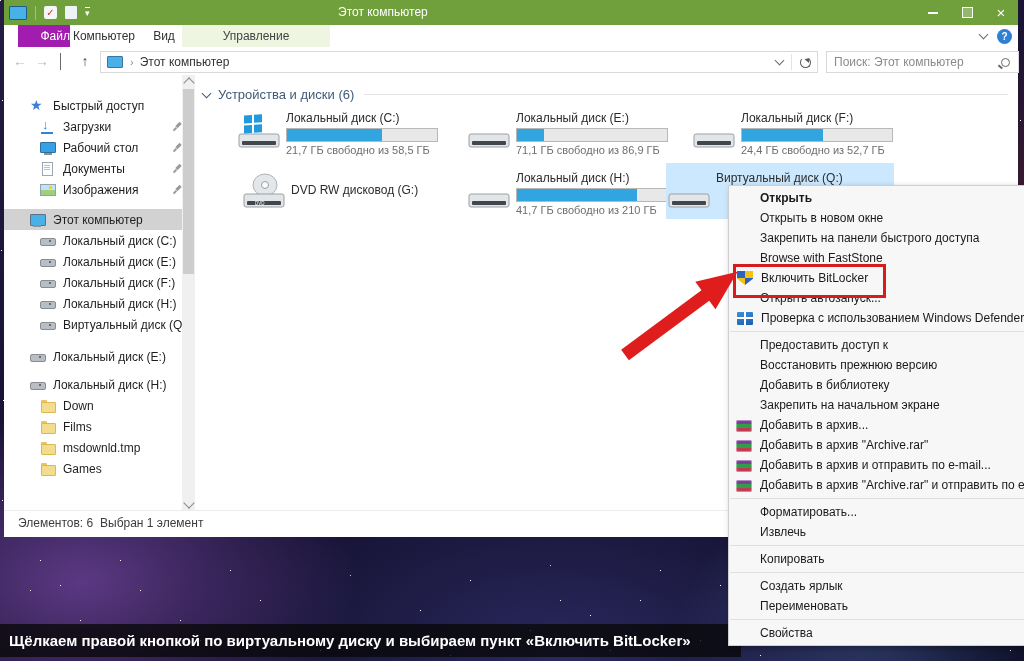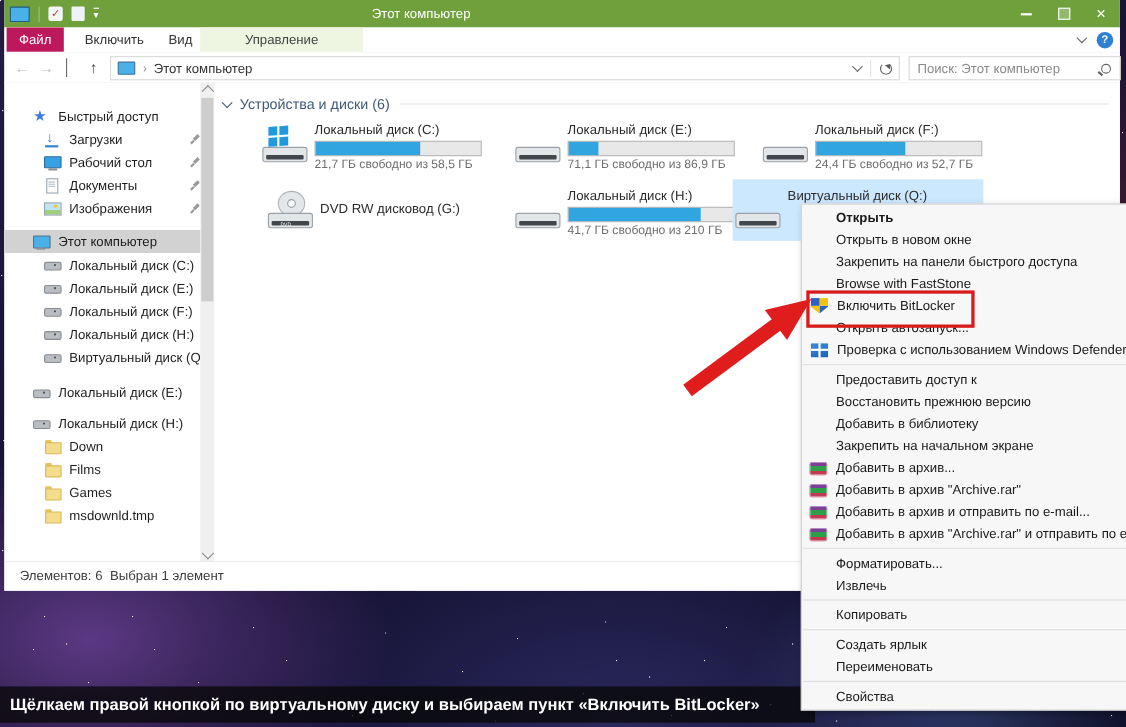--- a/index.html
+++ b/index.html
@@ -42,21 +42,21 @@
   .win-controls{position:absolute;right:0;top:0;height:25px;display:flex;}
   .wc{width:34px;height:25px;display:flex;align-items:center;justify-content:center;color:#fff;}
   .wc-min-glyph{width:10px;height:2px;background:#fff;}
   .wc-max-glyph{width:9px;height:9px;border:1px solid #fff;background:rgba(255,255,255,.25);}
   .wc-close-glyph{font-size:15px;line-height:15px;}
 
   
   .ribbon{position:absolute;left:0;top:25px;right:0;height:23px;background:#fff;border-bottom:1px solid #d9d9d9;}
   .ribbon-green{position:absolute;left:178px;top:0;width:148px;height:22px;background:#eef6e2;}
   .rtab{position:absolute;top:0;height:22px;line-height:22px;font-size:12px;color:#333;text-align:center;}
-  .rtab-file{left:2px;width:52px;background:#be185d;color:#fff;}
+  .rtab-file{left:14px;width:52px;background:#a21caf;color:#fff;text-align:right;}
   .rtab-computer{left:62px;width:76px;}
   .rtab-view{left:140px;width:40px;}
   .rtab-manage{left:178px;width:148px;color:#444;}
   .ribbon-right{position:absolute;right:6px;top:0;height:22px;display:flex;align-items:center;gap:10px;}
   .chev{width:6px;height:6px;border-right:1px solid #6a6a6a;border-bottom:1px solid #6a6a6a;transform:rotate(45deg);margin-top:-3px;}
   .help-circle{width:15px;height:15px;border-radius:50%;background:#2f7fd3;color:#fff;font-size:10px;font-weight:bold;text-align:center;line-height:15px;}
 
   
   .addrbar{position:absolute;left:0;top:48px;right:0;height:27px;background:#fff;border-bottom:1px solid #e3e3e3;}
   .nav-glyph{position:absolute;top:0;height:27px;line-height:27px;font-size:14px;text-align:center;}
@@ -200,21 +200,21 @@
         </div>
       <div class="wc">
           <span class="wc-close-glyph">×</span>
         </div>
     </div>
   </div>
 
   <div class="ribbon">
     <div class="ribbon-green"></div>
     <div class="rtab rtab-file">Файл</div>
-    <div class="rtab rtab-computer">Включить</div>
+    <div class="rtab rtab-computer">Компьютер</div>
     <div class="rtab rtab-view">Вид</div>
     <div class="rtab rtab-manage">Управление</div>
     <div class="ribbon-right">
       <span class="chev"></span>
       <span class="help-circle">?</span>
     </div>
   </div>
 
   <div class="addrbar">
     <div class="nav-glyph ng-back">←</div>
@@ -323,29 +323,29 @@
         <span class="sb-label">Down</span>
 
       </div>
 
       <div class="sbi i15 sub">
         <span class="sb-ic ic-folder"></span>
         <span class="sb-label">Films</span>
 
       </div>
 
+      <div class="sbi i17 sub">
+        <span class="sb-ic ic-folder"></span>
+        <span class="sb-label">msdownld.tmp</span>
+
+      </div>
+
       <div class="sbi i16 sub">
         <span class="sb-ic ic-folder"></span>
         <span class="sb-label">Games</span>
-
-      </div>
-
-      <div class="sbi i17 sub">
-        <span class="sb-ic ic-folder"></span>
-        <span class="sb-label">msdownld.tmp</span>
 
       </div>
     </div>
   <div class="sb-scroll">
     <span class="arr arr-up"></span>
     <div class="sb-thumb"></div>
     <span class="arr arr-down"></span>
   </div>
 
   <div class="content ct">

